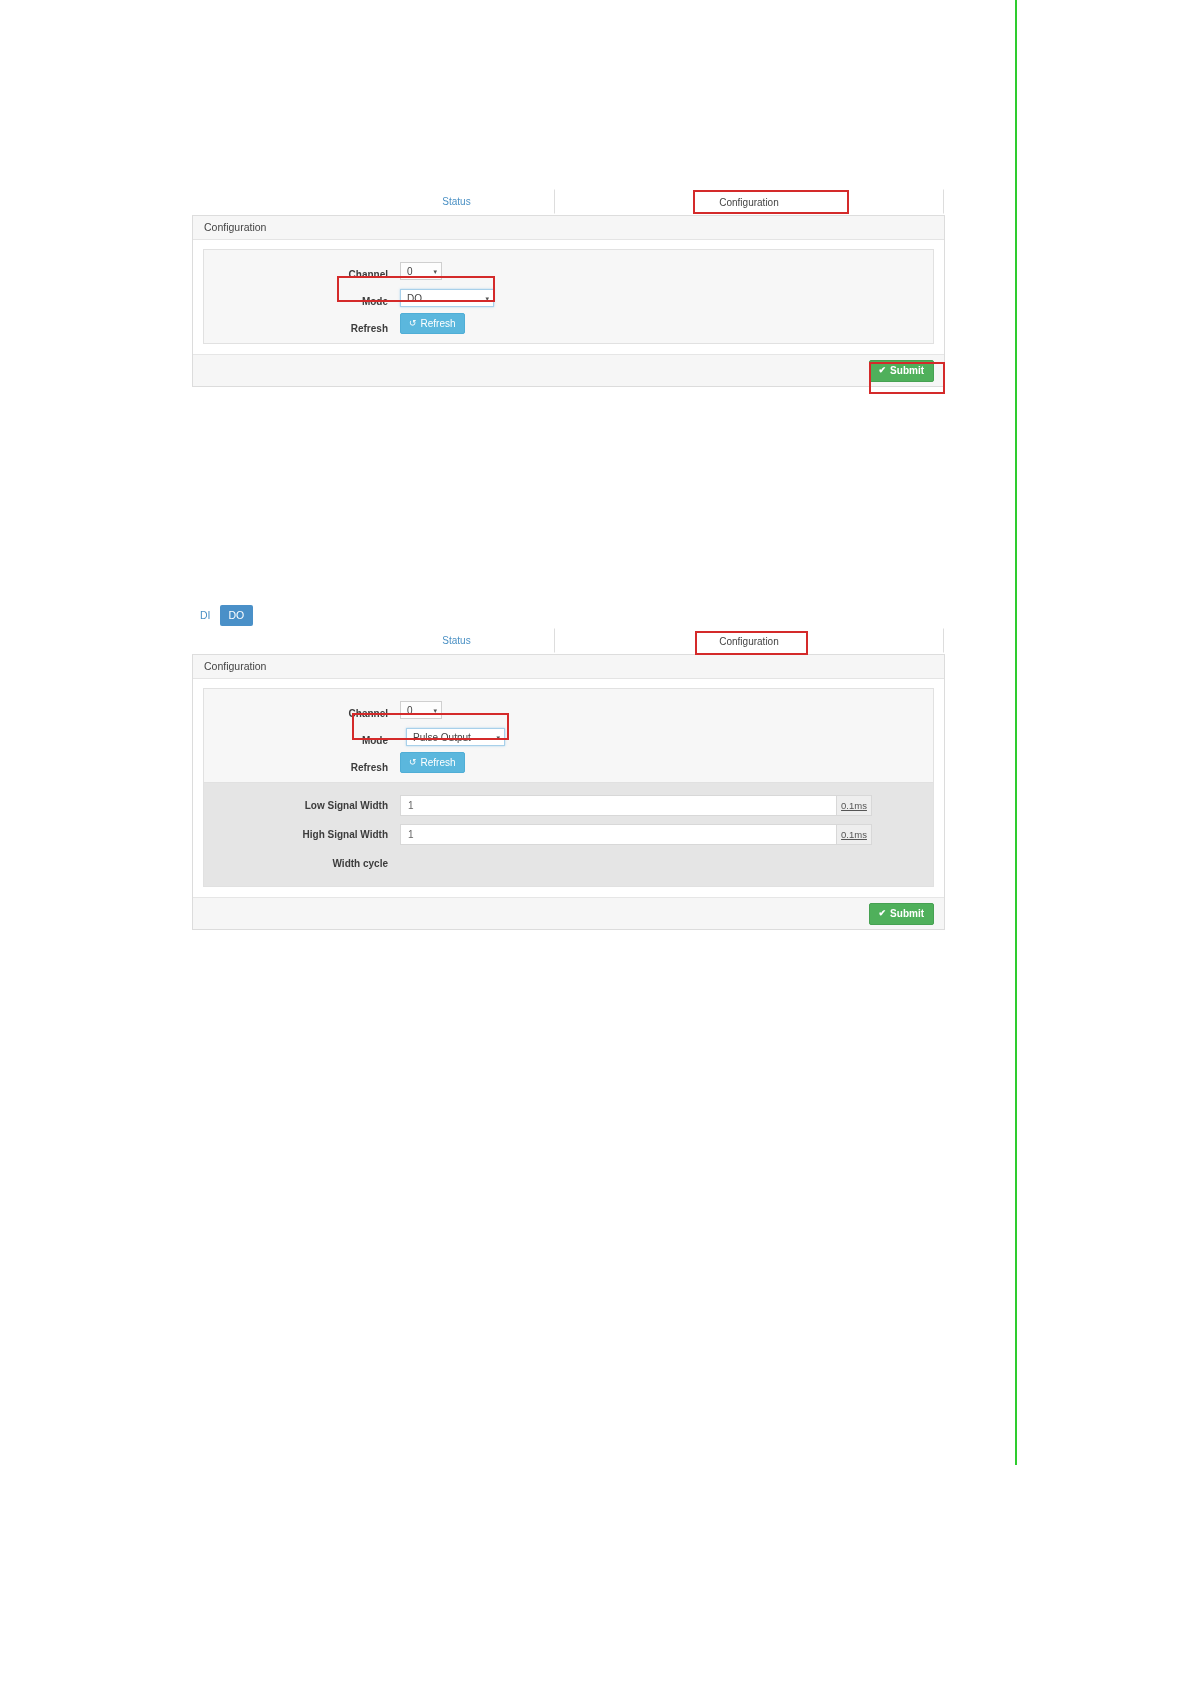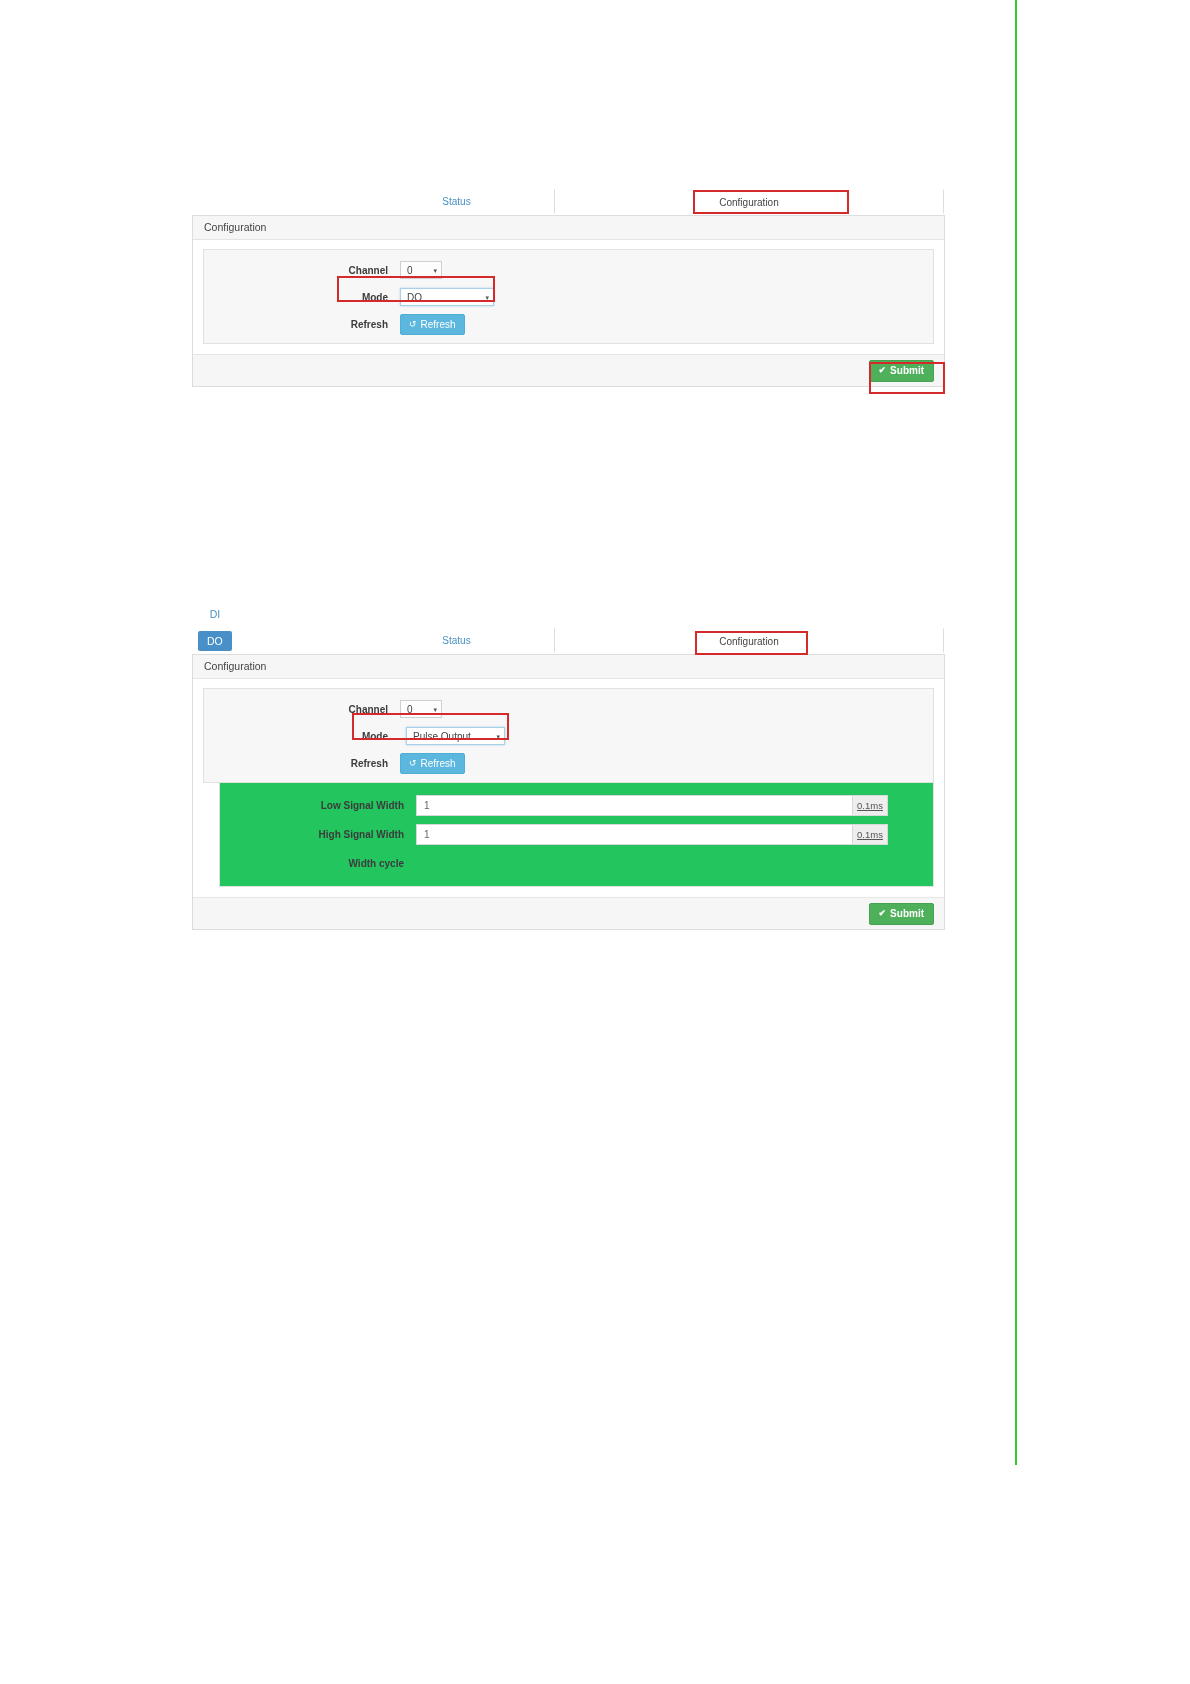--- a/index.html
+++ b/index.html
@@ -83,29 +83,28 @@
   .card-body {
     padding: 9px 10px 10px 10px;
     background: #ffffff;
   }
   .inner-box {
     border: 1px solid #e1e1e1;
     background: #f7f7f7;
     padding: 10px 0 9px 0;
   }
   .inner-box.plain {
-    background: #22c55e;
+    background: #e5e5e5;
     border-top: none;
-    margin-left: 16px;
   }
 
   
   .row {
     display: flex;
-    align-items: center;
+    align-items: flex-end;
     margin: 0 0 7px 0;
     height: 20px;
   }
   .row:last-child { margin-bottom: 0; }
   .row-label {
     width: 196px;
     text-align: right;
     padding-right: 12px;
     font-size: 10px;
     font-weight: bold;
@@ -246,21 +245,20 @@
   }
 
   
   .dido {
     position: absolute;
     left: 198px;
     top: 605px;
     display: flex;
     align-items: center;
     gap: 7px;
-    flex-direction: column;
   }
   .pill {
     font-size: 10.5px;
     line-height: 1;
     cursor: pointer;
   }
   .pill-di { color: #4a90c4; padding: 4px 2px; }
   .pill-do {
     color: #ffffff;
     background: #4a90c8;

